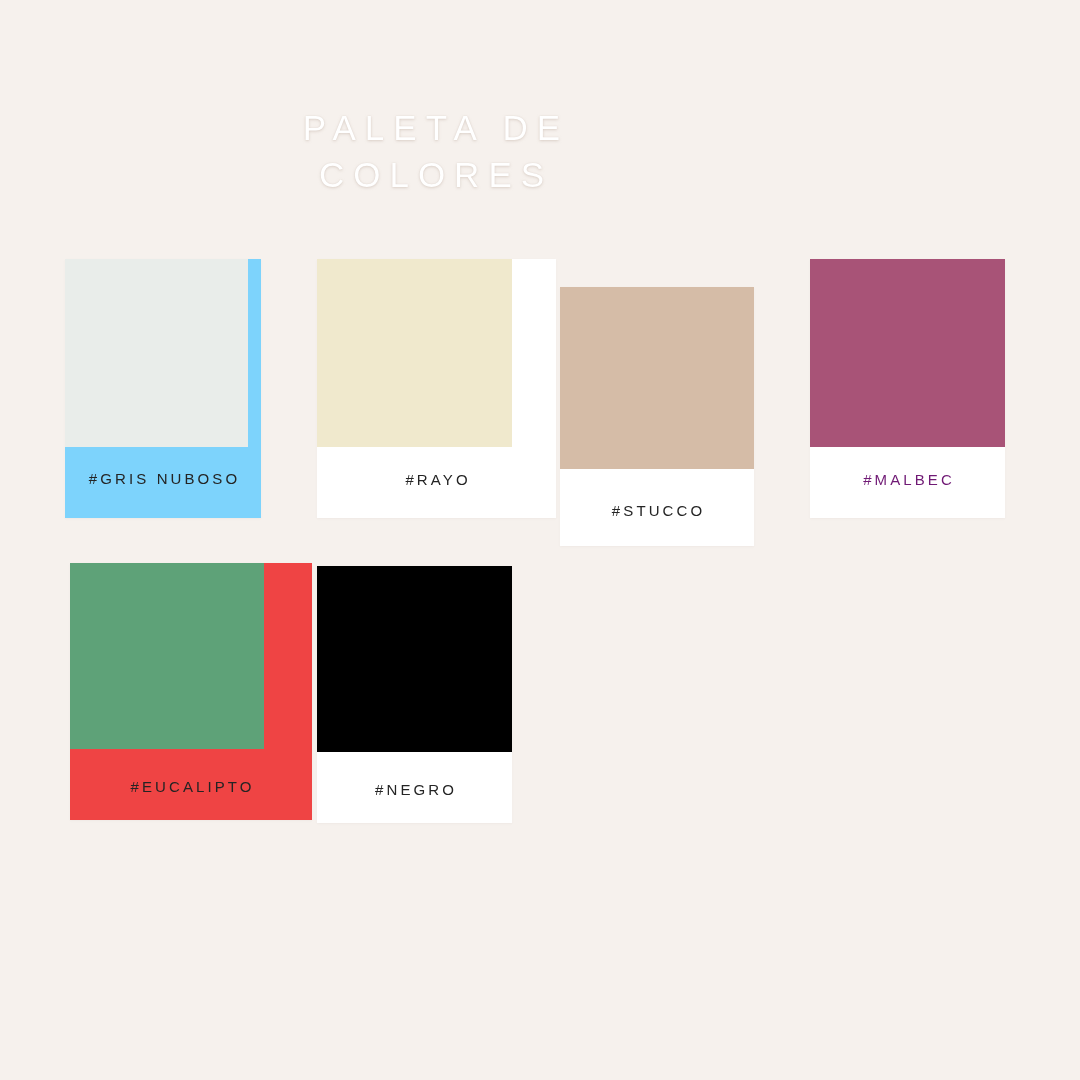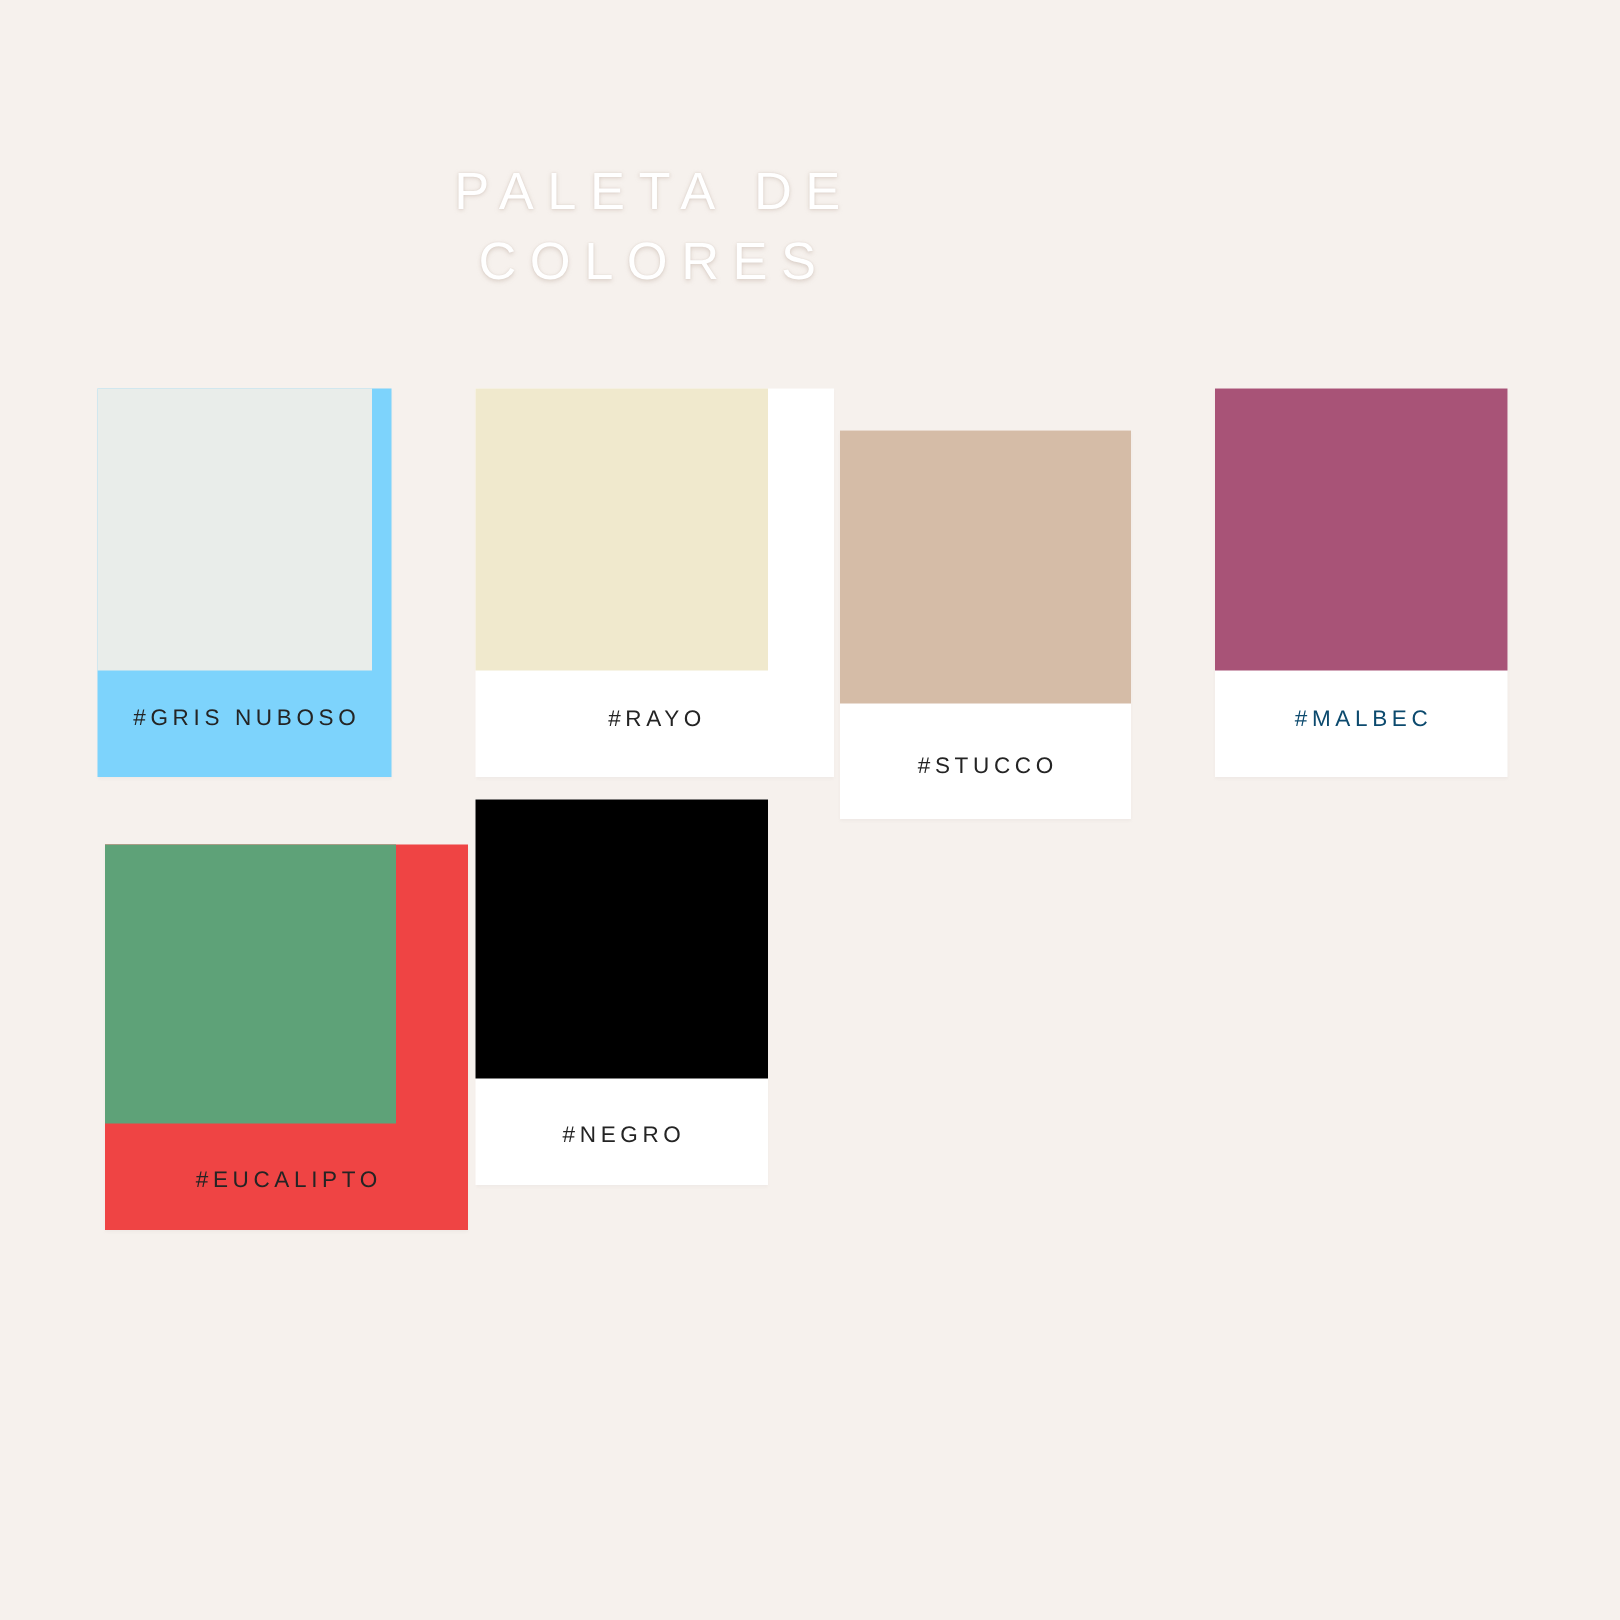--- a/index.html
+++ b/index.html
@@ -81,21 +81,21 @@
 
   #card-3 { left: 810px; top: 259px; width: 195px; height: 259px; }
   #card-3 .swatch { width: 195px; height: 188px; }
   #card-3 .card-label { top: 212px; }
 
   
   #card-4 { left: 70px;  top: 563px; width: 195px; height: 257px; }
   #card-4 .swatch { width: 194px; height: 186px; }
   #card-4 .card-label { top: 215px; }
 
-  #card-5 { left: 317px; top: 533px; width: 195px; height: 257px; }
+  #card-5 { left: 317px; top: 566px; width: 195px; height: 257px; }
   #card-5 .swatch { width: 195px; height: 186px; }
   #card-5 .card-label { top: 215px; }
 </style>
 </head>
 <body style="background: rgb(246, 241, 237);">
 
 <div class="palette-root">
 
   <div class="title-block">
     <span class="title-line" style="color: rgb(255, 255, 255);">PALETA DE</span>
@@ -112,21 +112,21 @@
     <div class="card-label" style="color: rgb(36, 36, 36);">#RAYO</div>
   </div>
 
   <div class="card" id="card-2" style="background-color: rgb(255, 255, 255);">
     <div class="swatch" style="background-color: rgb(213, 188, 167);"></div>
     <div class="card-label" style="color: rgb(36, 36, 36);">#STUCCO</div>
   </div>
 
   <div class="card" id="card-3" style="background-color: rgb(255, 255, 255);">
     <div class="swatch" style="background-color: rgb(168, 83, 119);"></div>
-    <div class="card-label" style="color: #0c4a6e;">#MALBEC</div>
+    <div class="card-label" style="color: #701a75;">#MALBEC</div>
   </div>
 
   <div class="card" id="card-4" style="background-color: #ef4444; padding-left: 47px;">
     <div class="swatch" style="background-color: rgb(94, 162, 120);"></div>
     <div class="card-label" style="color: rgb(36, 36, 36);">#EUCALIPTO</div>
   </div>
 
   <div class="card" id="card-5" style="background-color: rgb(255, 255, 255);">
     <div class="swatch" style="background-color: rgb(0, 0, 0);"></div>
     <div class="card-label" style="color: rgb(36, 36, 36);">#NEGRO</div>

